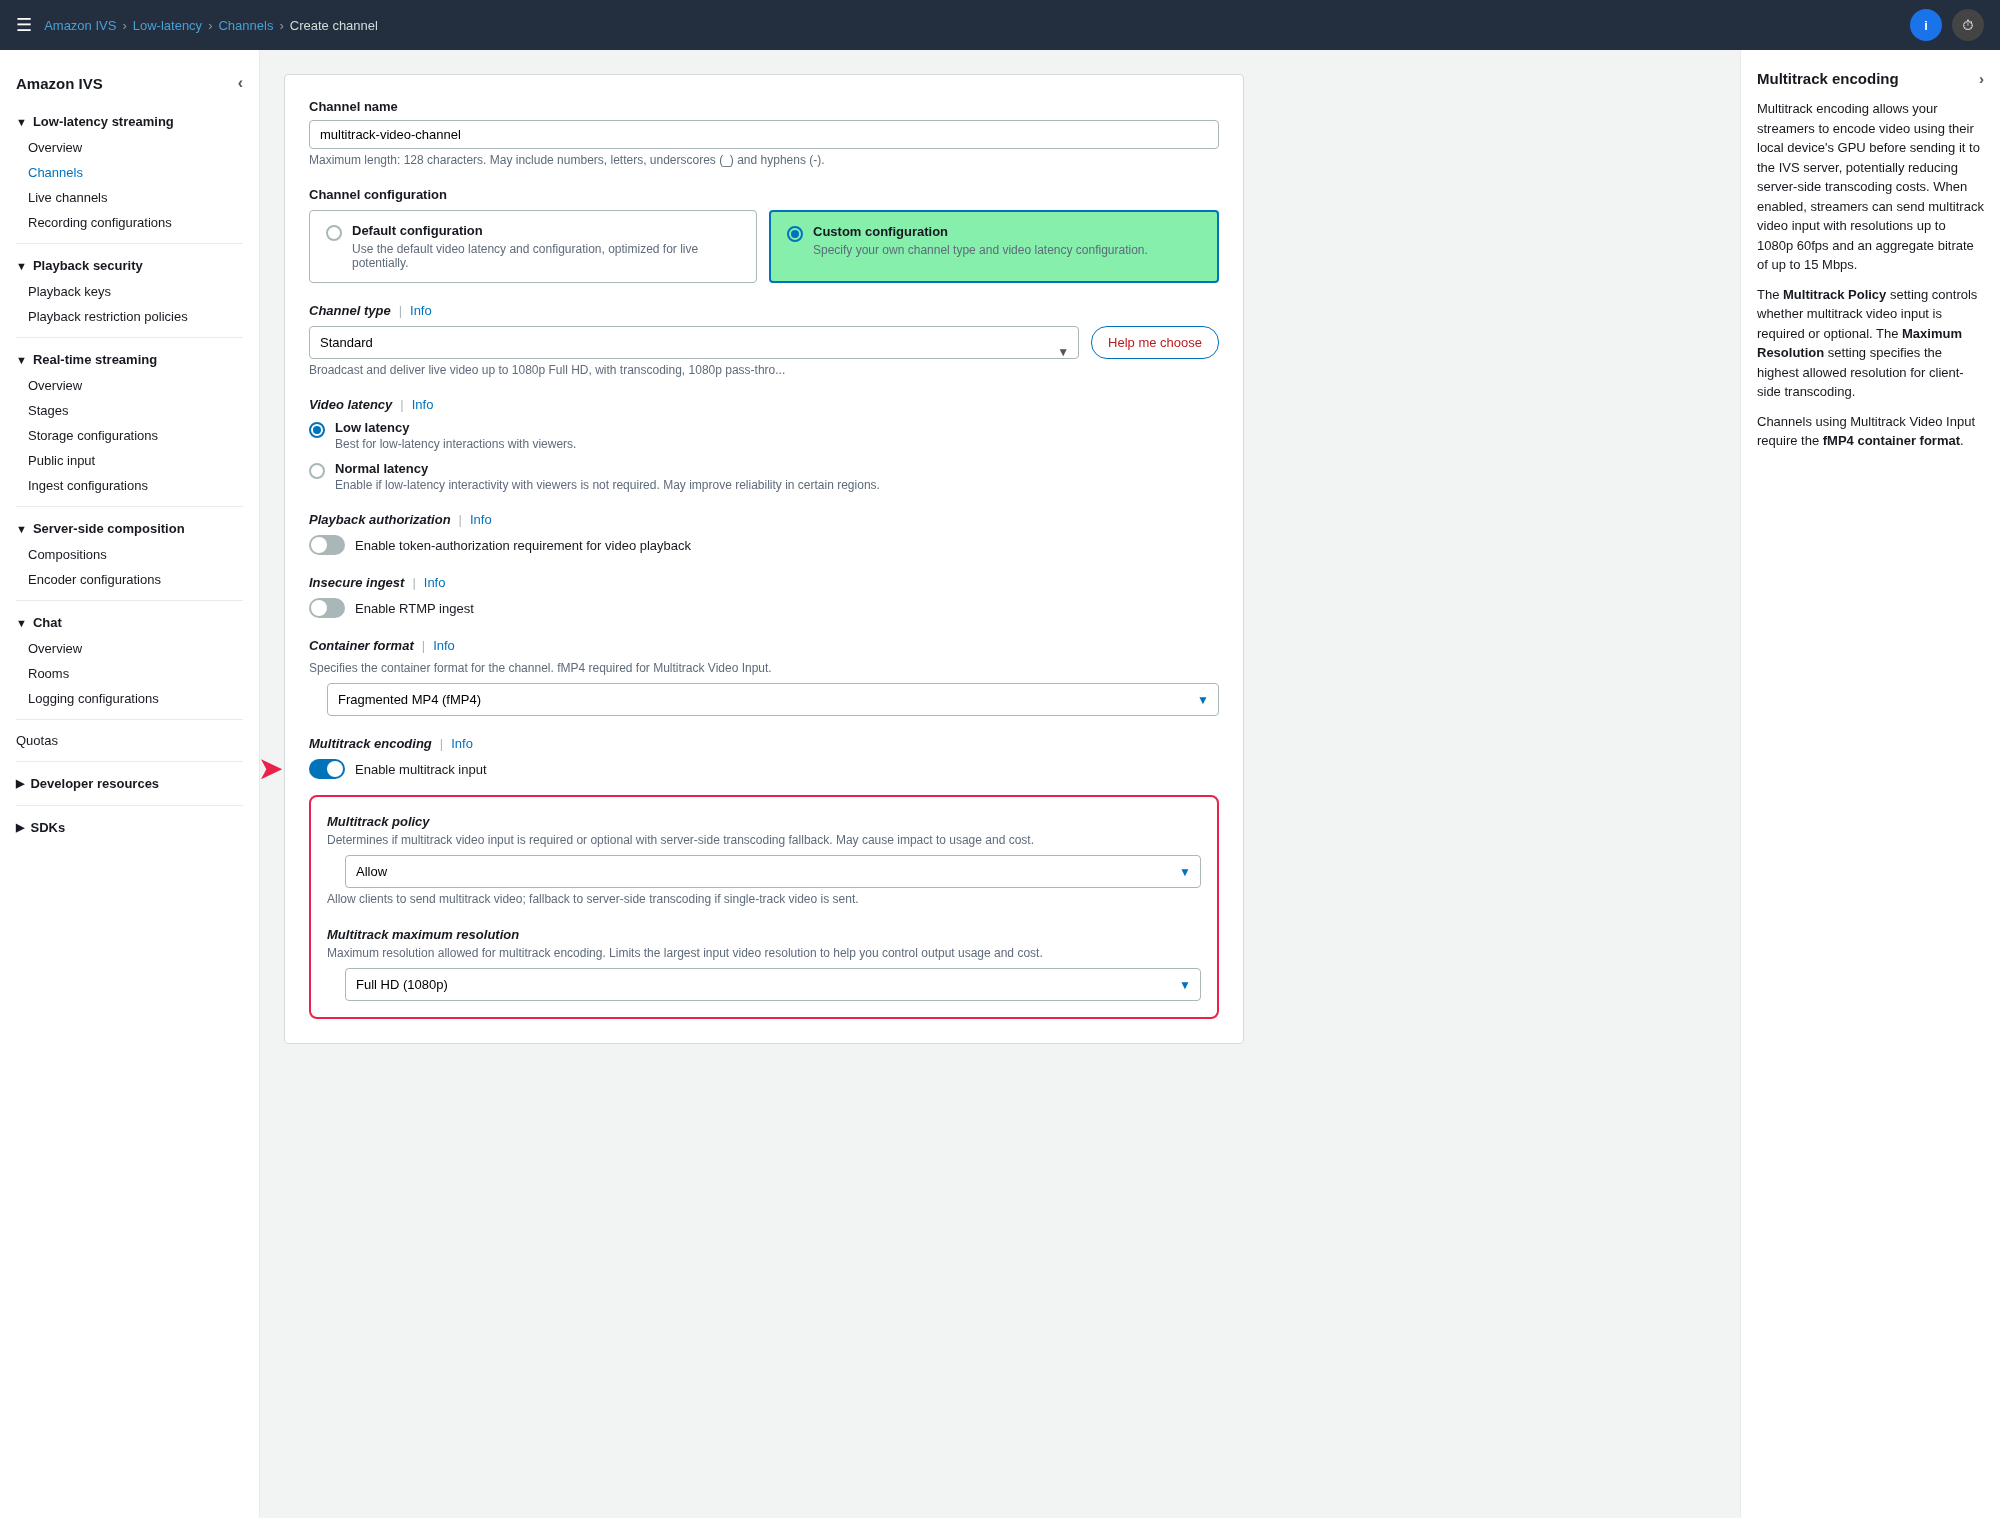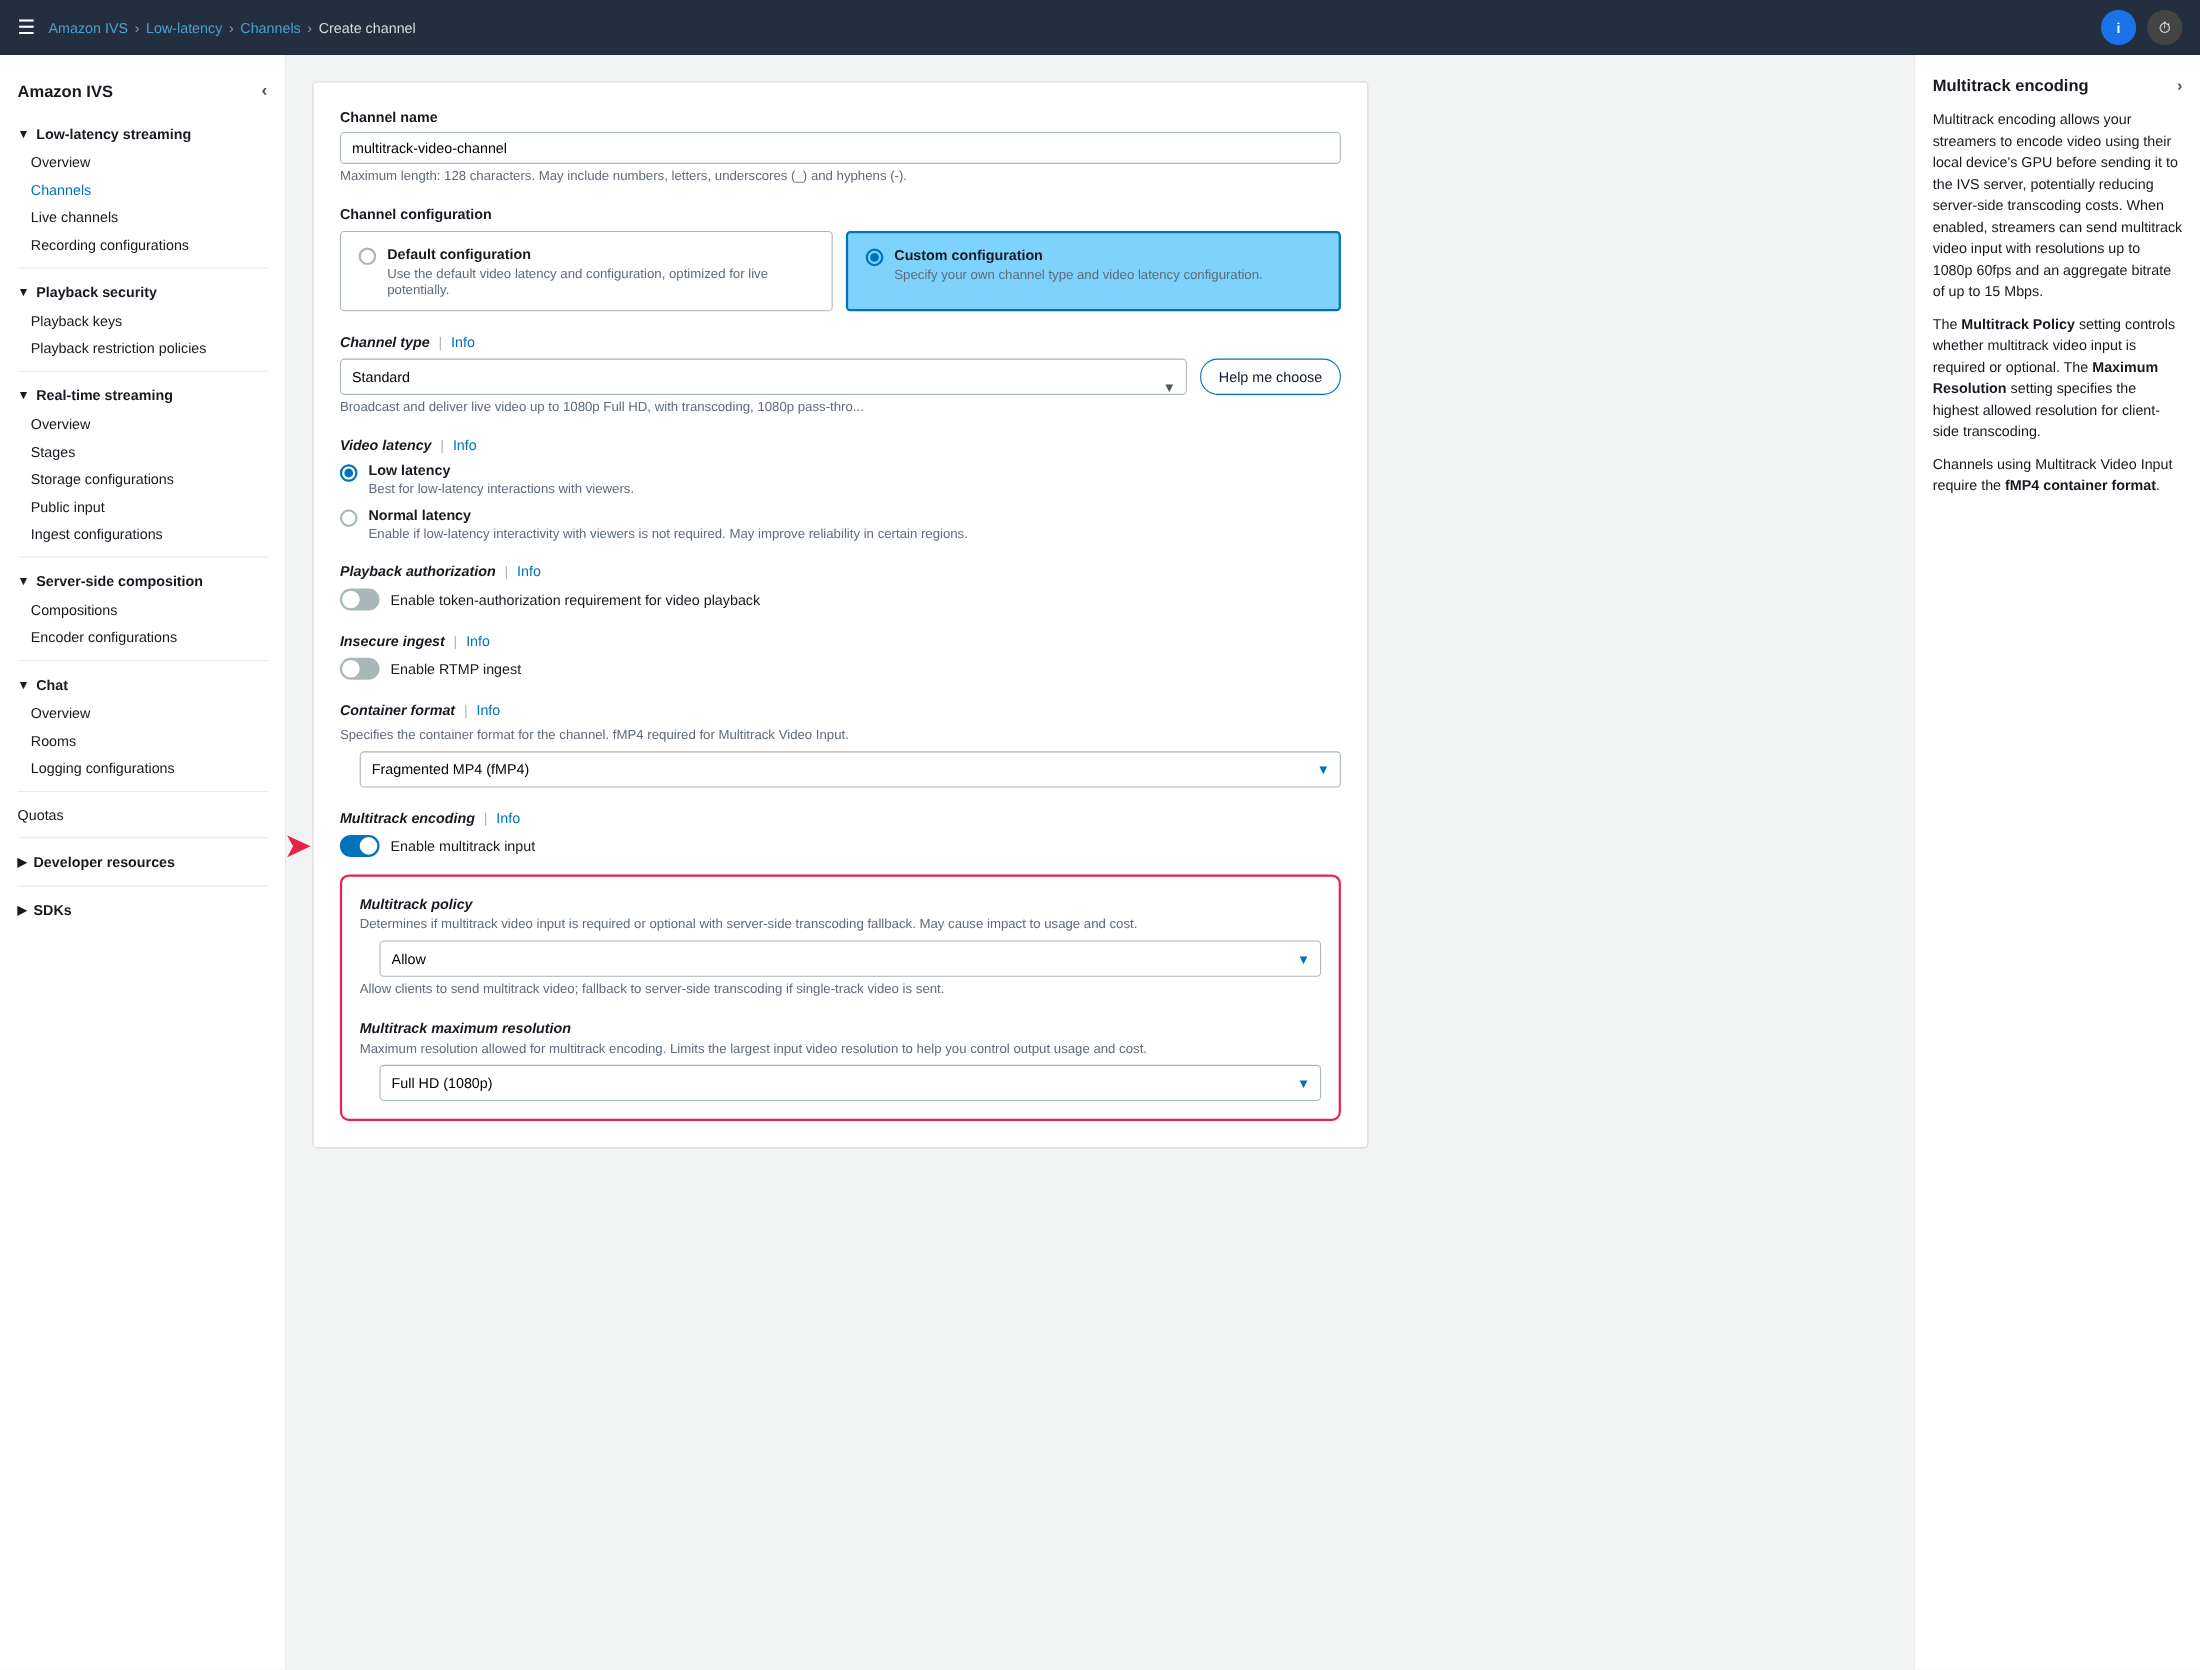--- a/index.html
+++ b/index.html
@@ -67,21 +67,21 @@
       border-radius: 4px; font-size: 13px; background: white;
     }
     .form-hint { font-size: 12px; color: #5f6b7a; margin-top: 4px; }
 
     
     .radio-group { display: flex; gap: 12px; margin-top: 8px; }
     .radio-card {
       flex: 1; border: 1px solid #aab7b8; border-radius: 4px;
       padding: 12px 16px; cursor: pointer; display: flex; align-items: flex-start; gap: 10px;
     }
-    .radio-card.selected { border: 2px solid #0073bb; background: #7dd3fc; }
+    .radio-card.selected { border: 2px solid #0073bb; background: #86efac; }
     .radio-dot {
       width: 16px; height: 16px; border-radius: 50%; border: 2px solid #aab7b8;
       margin-top: 2px; flex-shrink: 0; display: flex; align-items: center; justify-content: center;
     }
     .radio-dot.selected { border-color: #0073bb; }
     .radio-dot.selected::after {
       content: ''; width: 8px; height: 8px; border-radius: 50%; background: #0073bb;
     }
     .radio-card-content .radio-title { font-weight: 700; font-size: 13px; }
     .radio-card-content .radio-desc { font-size: 12px; color: #5f6b7a; margin-top: 4px; }
@@ -94,21 +94,21 @@
       border-radius: 4px; font-size: 13px; background: white; appearance: none;
       cursor: pointer;
     }
     .select-arrow {
       position: absolute; right: 10px; top: 50%; transform: translateY(-50%);
       color: #555; pointer-events: none; font-size: 12px;
     }
     .select-desc { font-size: 12px; color: #5f6b7a; margin-top: 4px; }
     .help-btn {
       padding: 8px 16px; border: 1px solid #0073bb; border-radius: 16px;
-      color: #0f172a; background: white; font-size: 13px; cursor: pointer;
+      color: #b91c1c; background: white; font-size: 13px; cursor: pointer;
       white-space: nowrap; font-weight: 500;
     }
 
     
     .section-header-row { display: flex; align-items: center; gap: 8px; margin-bottom: 8px; }
     .section-label { font-weight: 700; font-size: 13px; font-style: italic; }
     .info-link { color: #0073bb; font-size: 13px; cursor: pointer; }
     .divider-bar { color: #aab7b8; font-size: 13px; }
 
     

